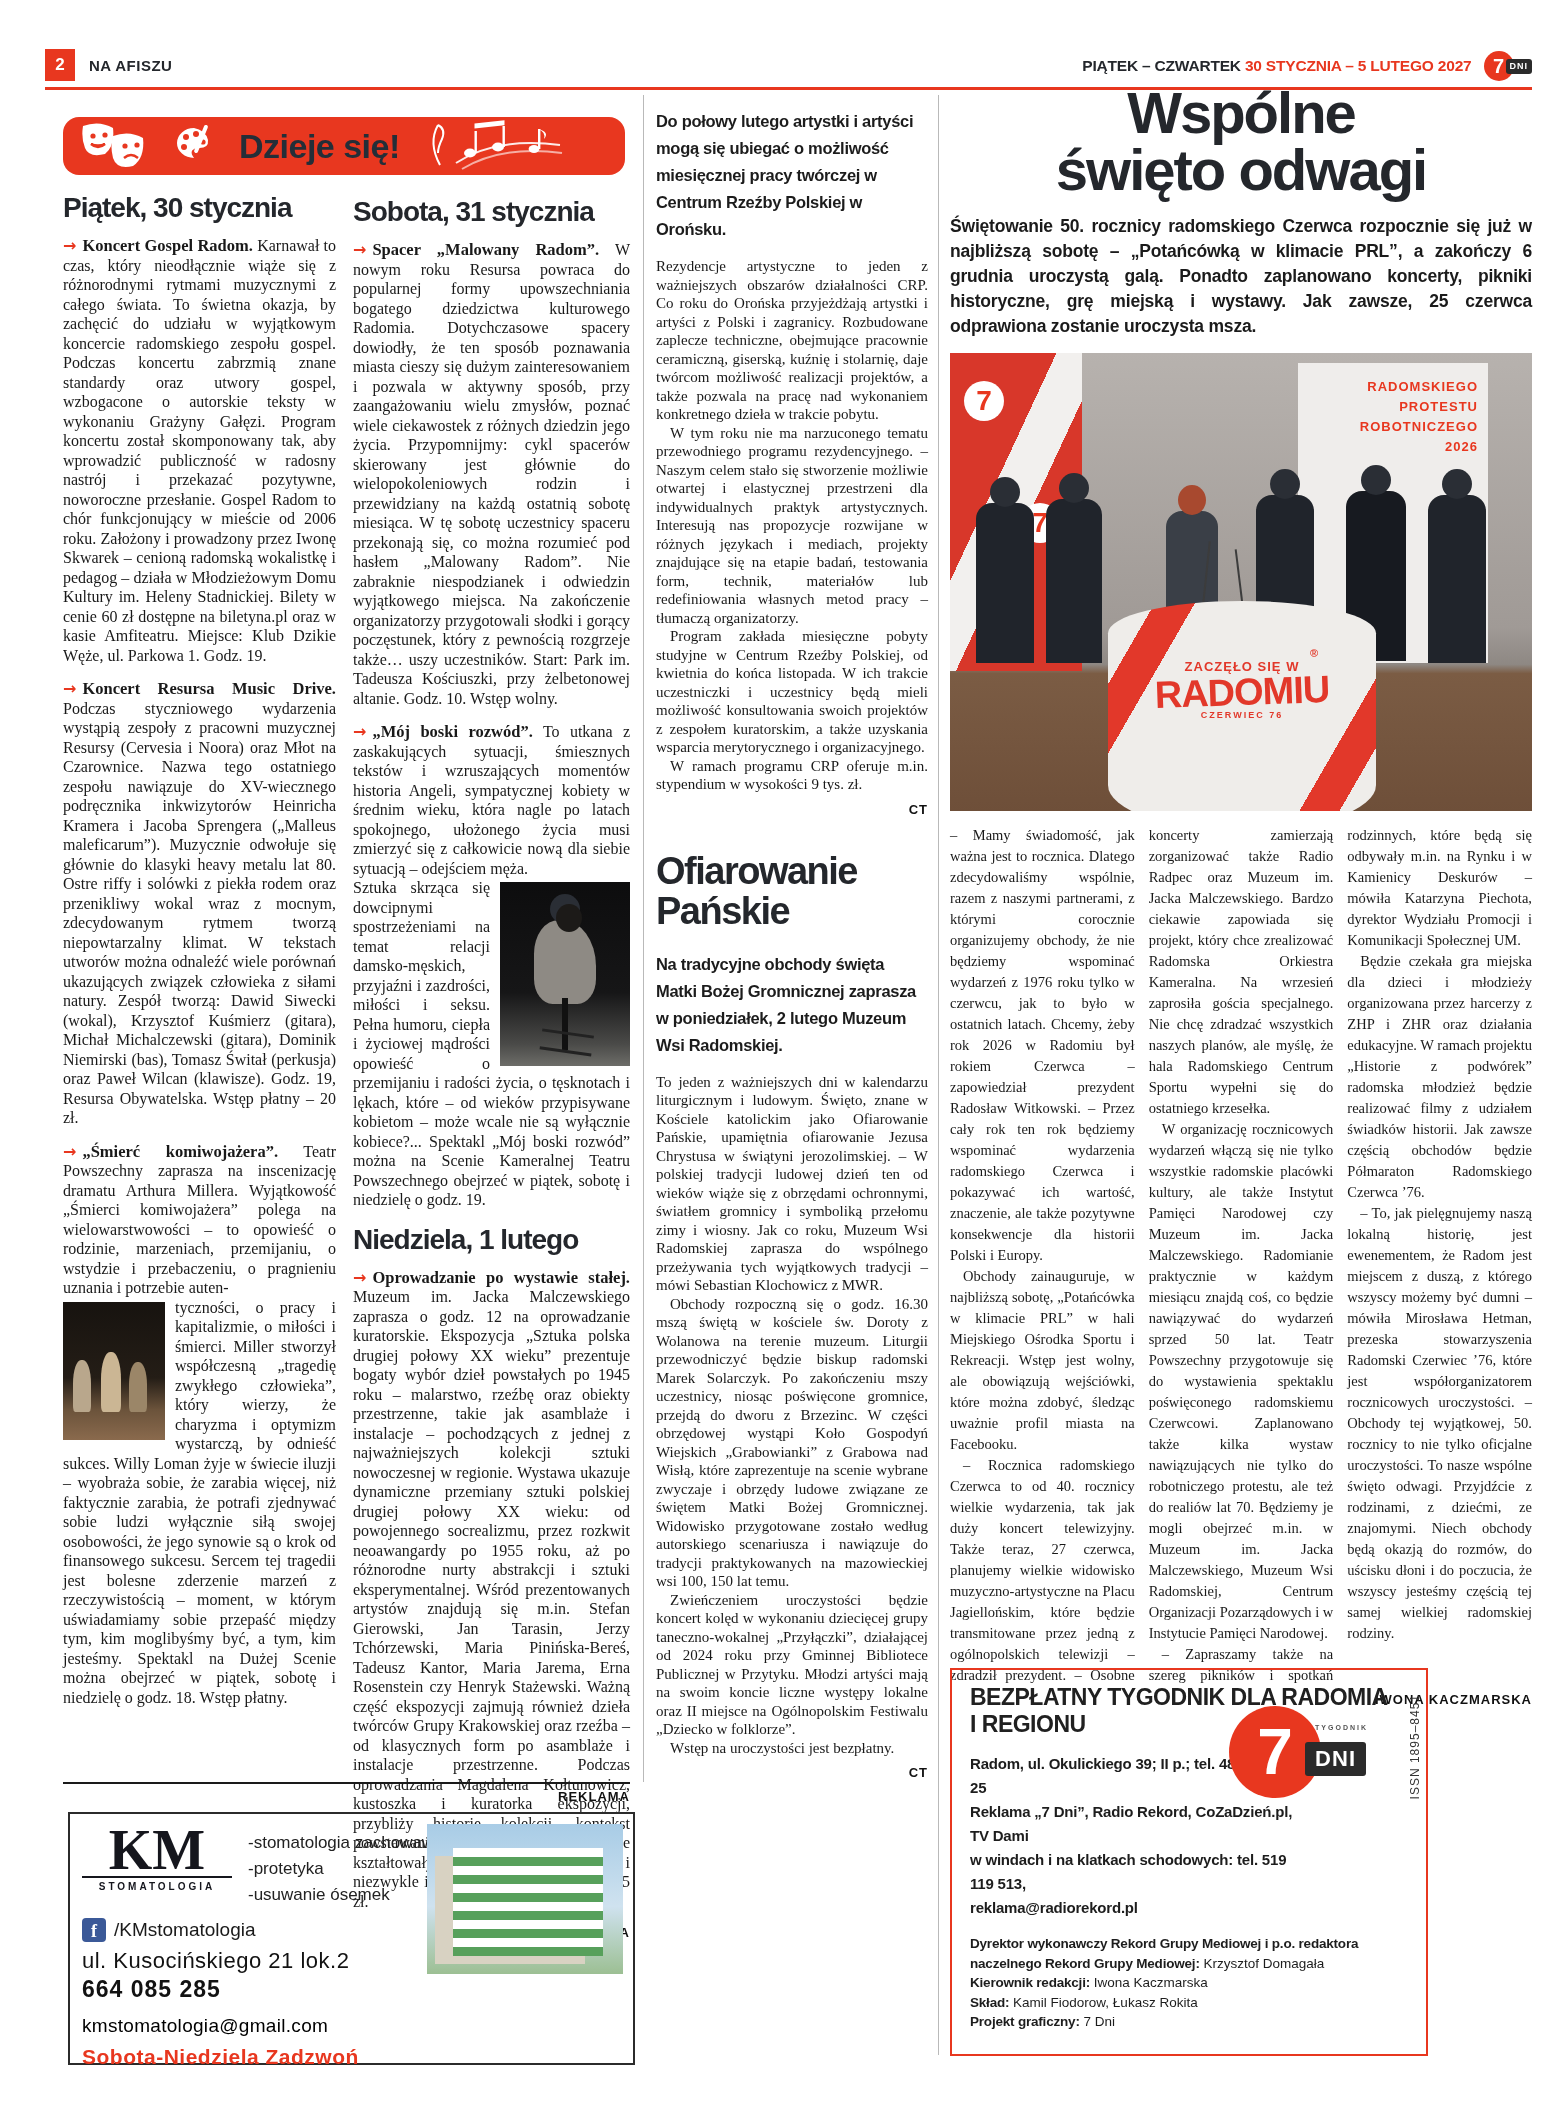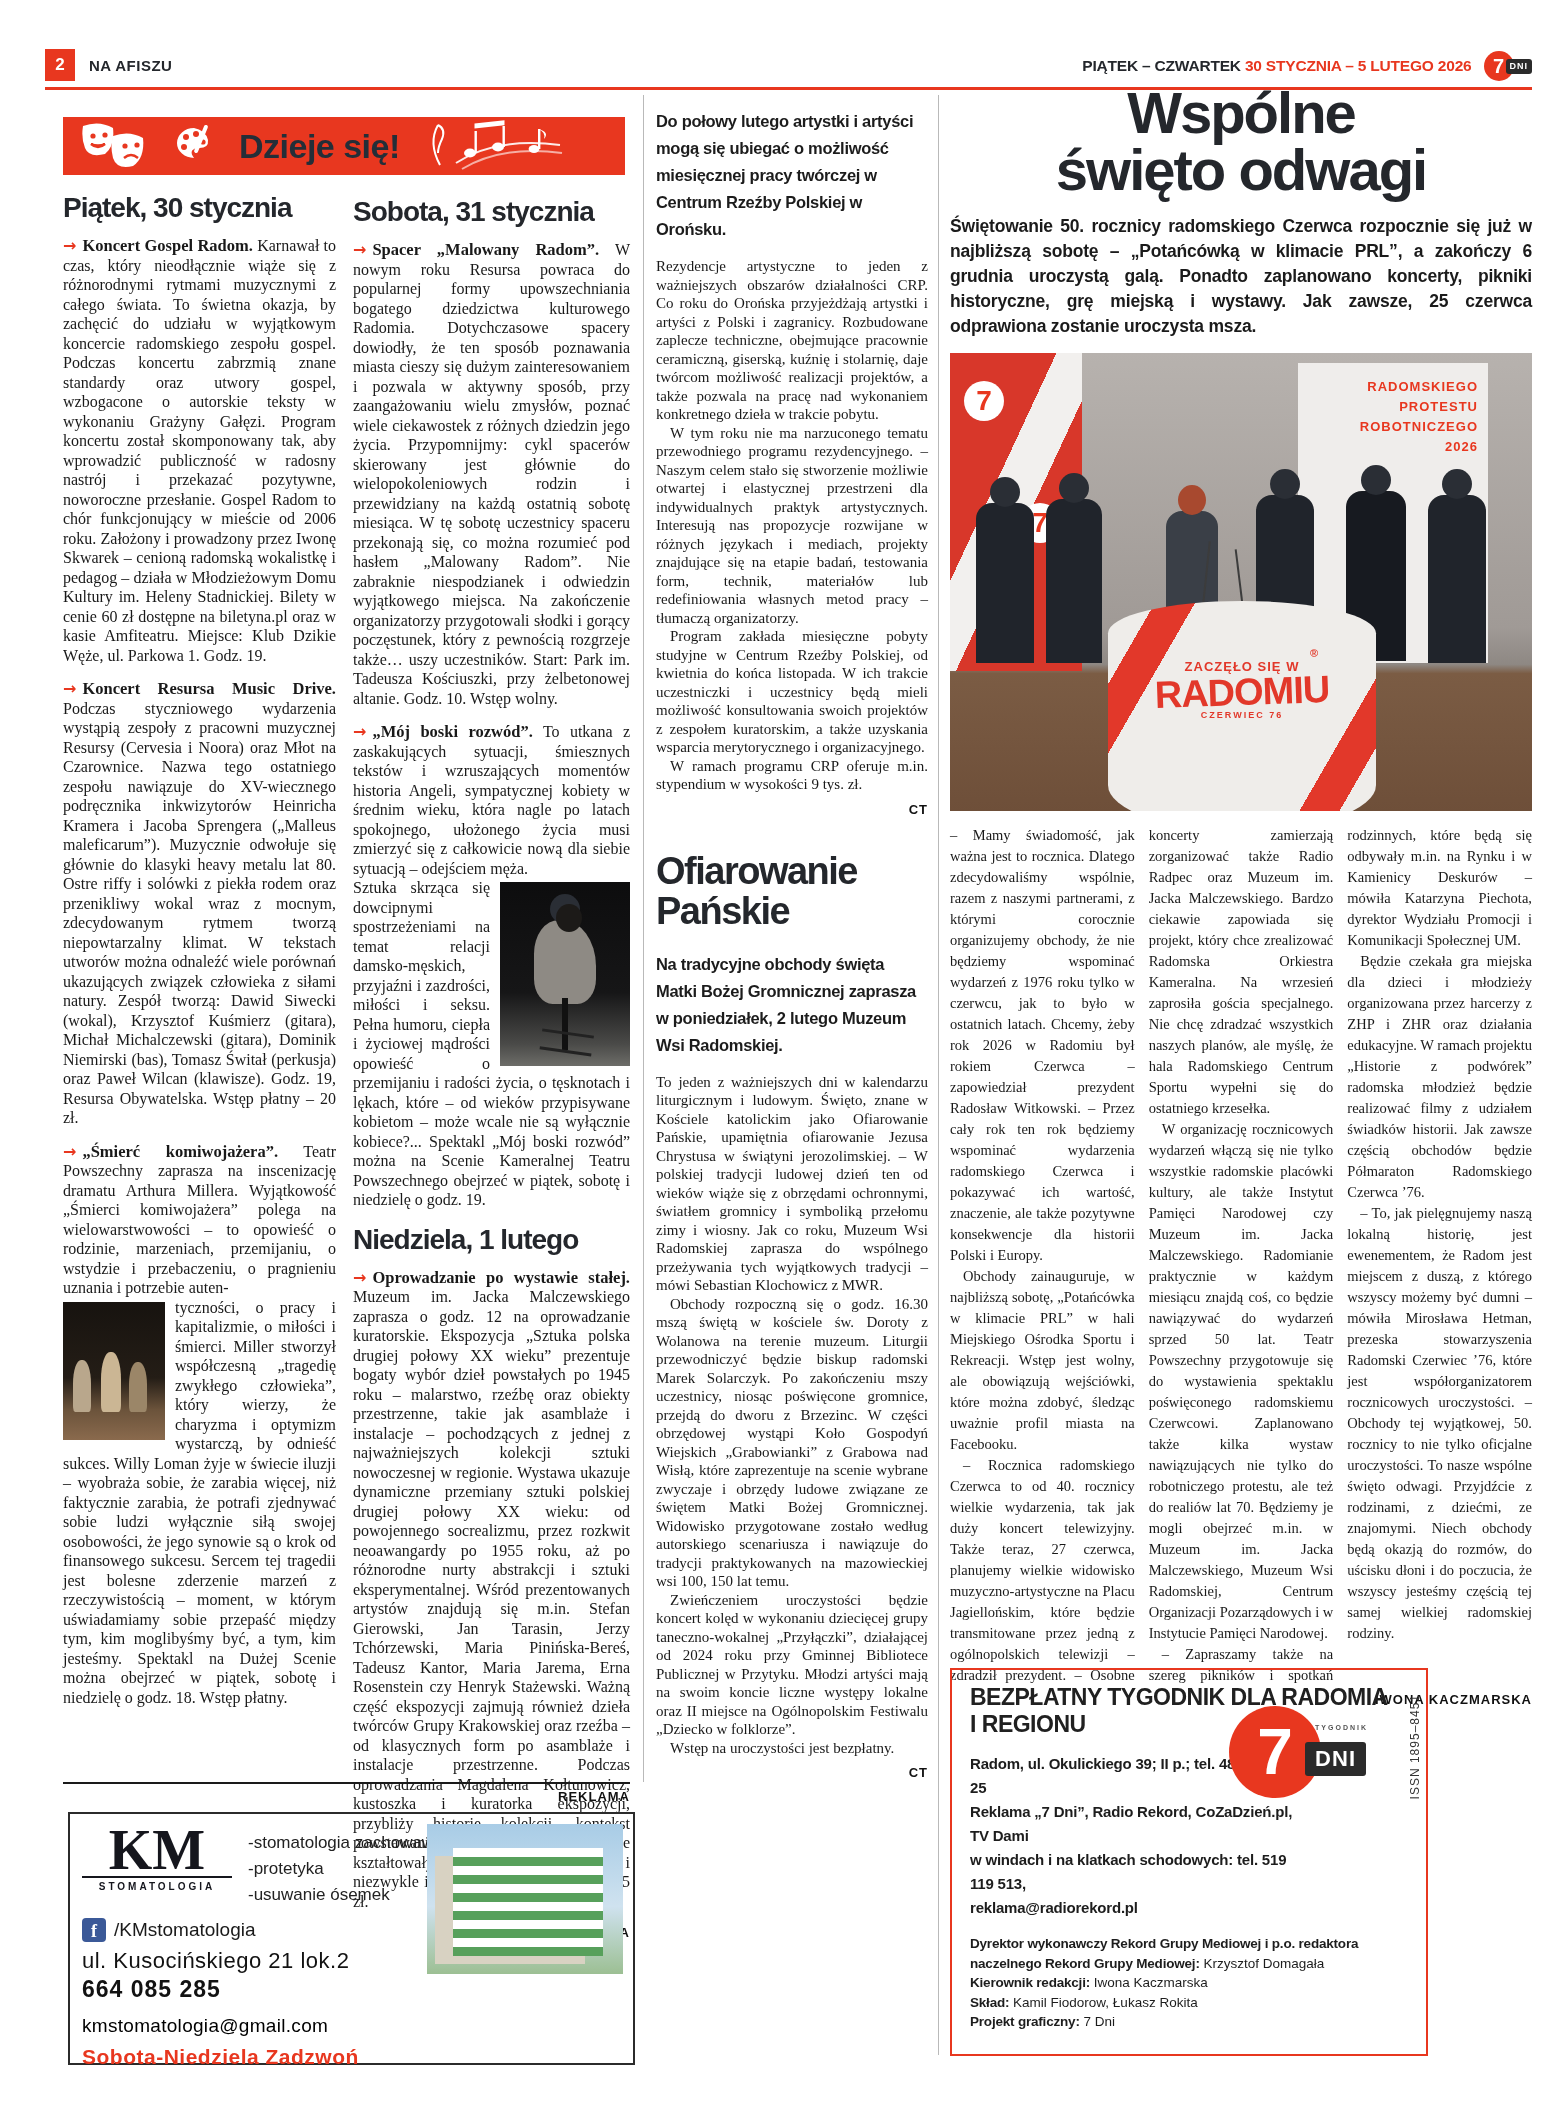--- a/index.html
+++ b/index.html
@@ -19,21 +19,21 @@
   .logo7 .circ{background:var(--red);border-radius:50%;color:#fff;font-weight:bold;display:flex;align-items:center;justify-content:center;}
   .logo7 .dnibox{background:#2b2b2b;color:#fff;font-weight:bold;border-radius:3px;display:flex;align-items:center;justify-content:center;letter-spacing:1px;margin-left:-8px;}
   .logo7 .tyg{position:absolute;color:#555;letter-spacing:2px;font-weight:bold;}
   .logo7.small .circ{width:30px;height:30px;font-size:20px;}
   .logo7.small .dnibox{height:15px;font-size:9px;padding:0 4px;}
   .logo7.big .circ{width:92px;height:92px;font-size:64px;}
   .logo7.big .dnibox{height:34px;font-size:22px;padding:0 10px;margin-left:-16px;margin-top:14px;}
   .logo7.big .tyg{top:18px;right:-2px;font-size:7px;}
 
   
-  .banner{position:absolute;left:63px;top:117px;width:562px;height:58px;background:var(--red);display:flex;align-items:center;gap:16px;padding:0 14px;}
+  .banner{position:absolute;left:63px;top:117px;width:562px;height:58px;background:var(--red);display:flex;align-items:center;gap:16px;padding:0 14px;border-radius:16px;}
   .banner .title{color:#242e38;font-size:34px;font-weight:bold;letter-spacing:-.5px;flex:0 0 auto;margin:0 6px;}
   .banner svg{flex:0 0 auto;}
 
   
   .col{position:absolute;text-align:justify;color:#191919;}
   h2.day{font-size:28px;font-weight:bold;letter-spacing:-1px;color:var(--ink);font-family:"Liberation Sans",sans-serif;text-align:left;margin-bottom:12px;}
   .item{font-family:"Liberation Serif",serif;font-size:16px;line-height:19.5px;margin-bottom:14px;}
   .item b{font-size:16.5px;}
   .arrow-ico::before{content:"→";color:var(--red);font-weight:bold;font-family:"DejaVu Sans",sans-serif;margin-right:6px;font-size:16px;}
   .wrapblock{font-family:"Liberation Serif",serif;font-size:16px;line-height:19.5px;margin-bottom:14px;}
@@ -134,21 +134,21 @@
 <body>
 
 <div class="page">
 
   <div class="hdr">
     <div class="hdr-left">
       <div class="pagenum">2</div>
       <div class="section-name">NA AFISZU</div>
     </div>
     <div class="hdr-right">
-      <div class="hdr-date"><span>PIĄTEK – CZWARTEK</span> <span class="red">30 STYCZNIA – 5 LUTEGO 2026</span></div>
+      <div class="hdr-date"><span>PIĄTEK – CZWARTEK</span> <span class="red">30 STYCZNIA – 5 LUTEGO 2027</span></div>
       <div class="logo7 small">
         <span class="circ">7</span>
         <span class="dnibox">DNI</span>
       </div>
     </div>
   </div>
 
   <div class="banner">
     <svg width="78" height="48" viewBox="0 0 78 48">
       <g fill="#fff">

